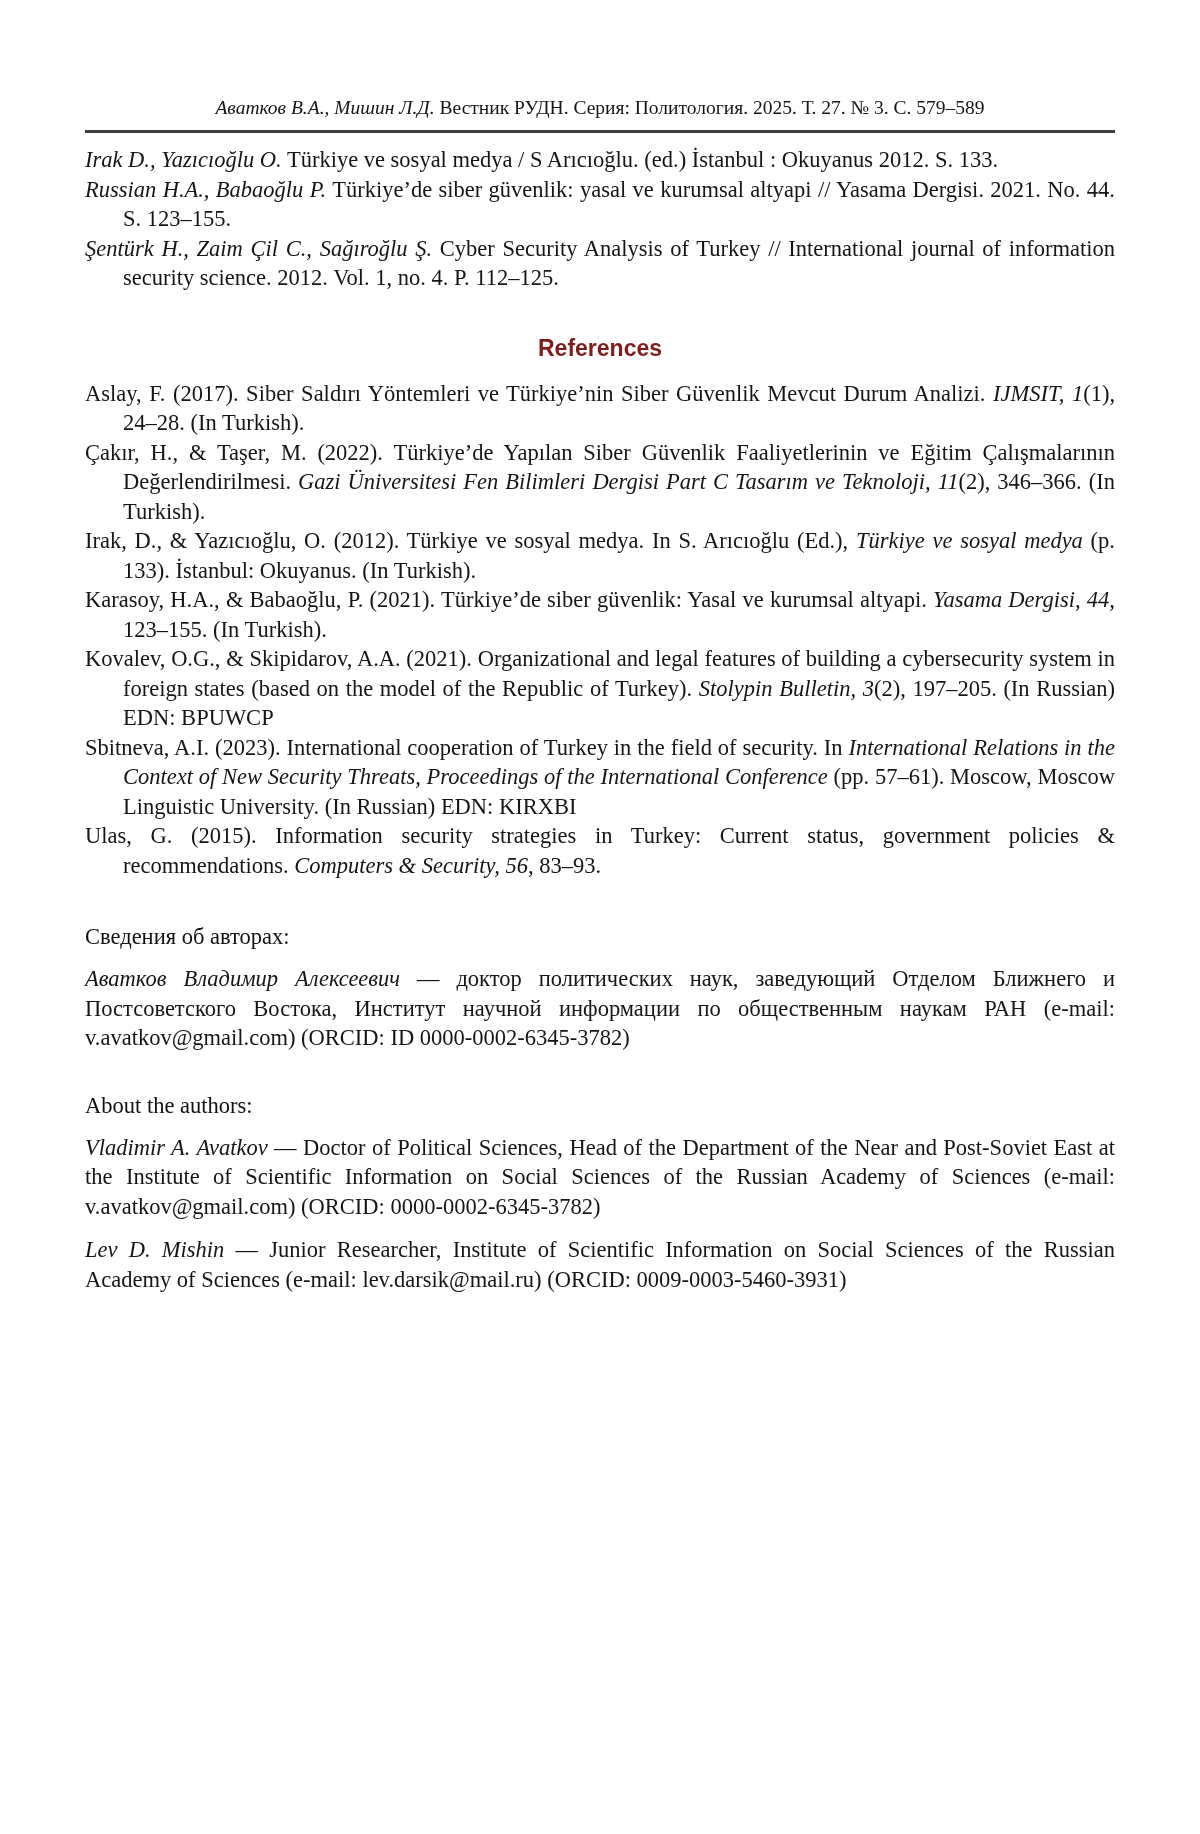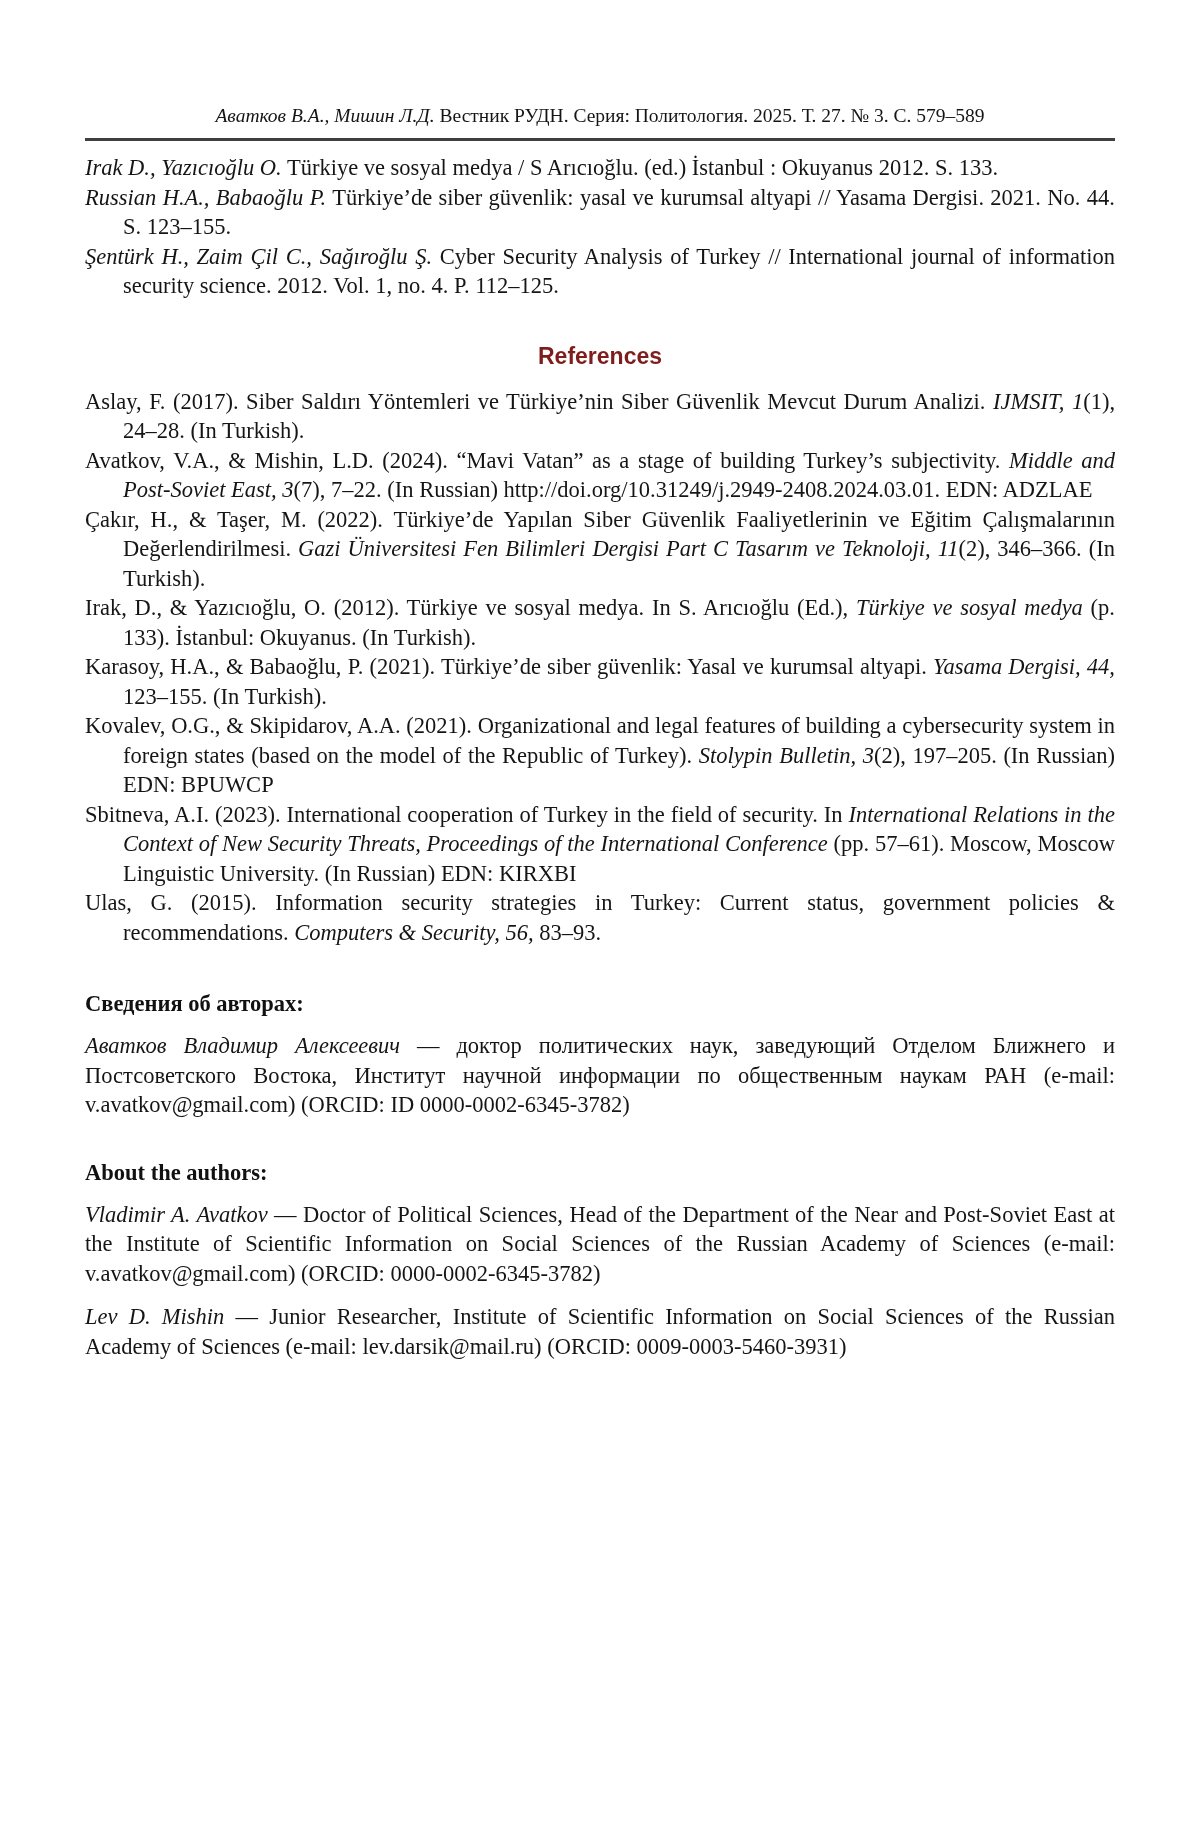--- a/index.html
+++ b/index.html
@@ -15,21 +15,21 @@
     font-family: "Liberation Serif", "DejaVu Serif", serif;
     overflow: hidden;
   }
   .page {
     width: 1030px;
     margin: 0 auto;
     padding-top: 97px;
   }
   
   .running-head { text-align: center; font-size: 19.5px; line-height: 22px; }
-  .running-head p { margin: 8px; }
+  .running-head p { margin: 0; }
   .rule {
     border: none;
     border-top: 3px solid #3f3f3f;
     margin: 11px 0 0 0;
   }
   
   .biblio, .refs, .authors {
     font-size: 22.5px;
     line-height: 29.5px;
   }
@@ -47,21 +47,21 @@
     font-weight: 700;
     font-size: 23px;
     line-height: 26px;
     color: #7f1d1d;
   }
   .refs { margin-top: 18px; }
   .sec-heading {
     margin: 44px 0 0 0;
     font-size: 22.5px;
     line-height: 26px;
-    font-weight: 700;
+    font-weight: 400;
     color: #111;
   }
   .sec-heading.en { margin-top: 40px; }
   .authors { margin-top: 6px; }
   .authors p.author-para {
     margin: 14px 0 0 0;
     text-align: justify;
   }
   em { font-style: italic; }
 </style>
@@ -79,21 +79,20 @@
   <section class="biblio">
       <p class="entry"><em>Irak D., Yazıcıoğlu O.</em><span> Türkiye ve sosyal medya / S Arıcıoğlu. (ed.) İstanbul : Okuyanus 2012. S. 133.</span></p>
       <p class="entry"><em>Russian H.A., Babaoğlu P.</em><span> Türkiye’de siber güvenlik: yasal ve kurumsal altyapi // Yasama Dergisi. 2021. No. 44. S. 123–155.</span></p>
       <p class="entry"><em>Şentürk H., Zaim Çil C., Sağıroğlu Ş.</em><span> Cyber Security Analysis of Turkey // International journal of information security science. 2012. Vol. 1, no. 4. P. 112–125.</span></p>
     </section>
 
   <h2 class="refs-heading">References</h2>
 
   <section class="refs">
       <p class="entry"><span>Aslay, F. (2017). Siber Saldırı Yöntemleri ve Türkiye’nin Siber Güvenlik Mevcut Durum Analizi. </span><em>IJMSIT, 1</em><span>(1), 24–28. (In Turkish).</span></p>
-      <p class="entry"><span>Avatkov, V.A., &amp; Mishin, L.D. (2024). “Mavi Vatan” as a stage of building Turkey’s subjectivity. </span><em>Middle and Post-Soviet East, 3</em><span>(7), 7–22. (In Russian) http://doi.org/10.31249/j.2949-2408.2024.03.01. EDN: ADZLAE</span></p>
       <p class="entry"><span>Çakır, H., &amp; Taşer, M. (2022). Türkiye’de Yapılan Siber Güvenlik Faaliyetlerinin ve Eğitim Çalışmalarının Değerlendirilmesi. </span><em>Gazi Üniversitesi Fen Bilimleri Dergisi Part C Tasarım ve Teknoloji, 11</em><span>(2), 346–366. (In Turkish).</span></p>
       <p class="entry"><span>Irak, D., &amp; Yazıcıoğlu, O. (2012). Türkiye ve sosyal medya. In S. Arıcıoğlu (Ed.), </span><em>Türkiye ve sosyal medya</em><span> (p. 133). İstanbul: Okuyanus. (In Turkish).</span></p>
       <p class="entry"><span>Karasoy, H.A., &amp; Babaoğlu, P. (2021). Türkiye’de siber güvenlik: Yasal ve kurumsal altyapi. </span><em>Yasama Dergisi, 44,</em><span> 123–155. (In Turkish).</span></p>
       <p class="entry"><span>Kovalev, O.G., &amp; Skipidarov, A.A. (2021). Organizational and legal features of building a cybersecurity system in foreign states (based on the model of the Republic of Turkey). </span><em>Stolypin Bulletin, 3</em><span>(2), 197–205. (In Russian) EDN: BPUWCP</span></p>
       <p class="entry"><span>Sbitneva, A.I. (2023). International cooperation of Turkey in the field of security. In </span><em>International Relations in the Context of New Security Threats, Proceedings of the International Conference</em><span> (pp. 57–61). Moscow, Moscow Linguistic University. (In Russian) EDN: KIRXBI</span></p>
       <p class="entry"><span>Ulas, G. (2015). Information security strategies in Turkey: Current status, government policies &amp; recommendations. </span><em>Computers &amp; Security, 56,</em><span> 83–93.</span></p>
     </section>
 
   <h3 class="sec-heading ru">Сведения об авторах:</h3>
 

